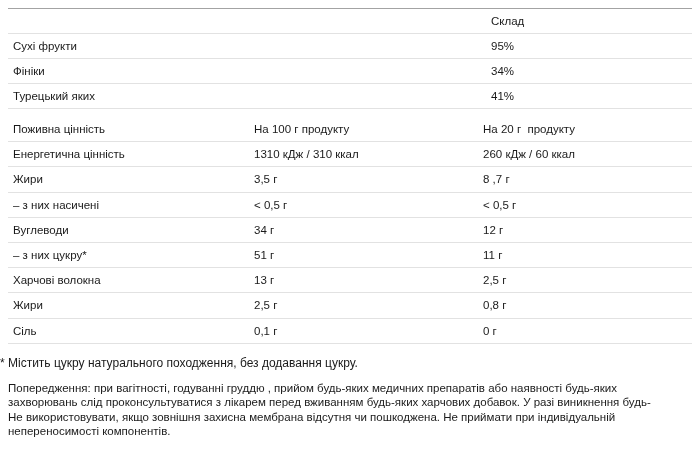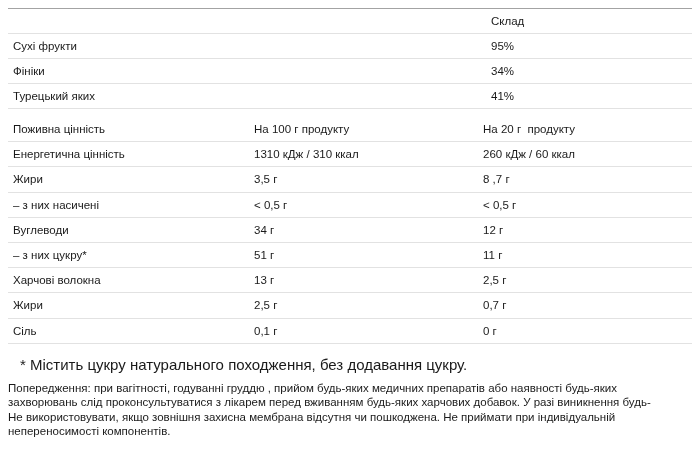--- a/index.html
+++ b/index.html
@@ -11,21 +11,21 @@
   table { border-collapse: collapse; position: absolute; left: 8px; width: 684px; table-layout: fixed; }
   td { height: 24px; padding: 0 0 0 5px; border-bottom: 1px solid #e2e2e2; vertical-align: middle; white-space: nowrap; font-weight: 500; }
   #composition { top: 8px; border-top: 1px solid #a3a3a3; }
   #composition col.c1 { width: 478px; }
   #composition col.c2 { width: 206px; }
   #nutrition { top: 117px; }
   #nutrition col.c1 { width: 241px; }
   #nutrition col.c2 { width: 229px; }
   #nutrition col.c3 { width: 214px; }
   #nutrition td { height: 24.2px; }
-  .footnote { position: absolute; left: 20px; top: 356px; font-weight: 500; font-size: 15px; }
+  .footnote { position: absolute; left: 0; top: 356px; font-weight: 500; font-size: 12px; }
   .warning { position: absolute; left: 8px; top: 381px; width: 684px; line-height: 14.4px; font-size: 11.5px; font-weight: 500; }
   .warning span { display: block; white-space: nowrap; }
 </style>
 </head>
 <body>
 
 <table id="composition">
   <colgroup>
       <col class="c1">
       <col class="c2">
@@ -88,21 +88,21 @@
     <td>11 г</td>
   </tr>
   <tr>
     <td>Харчові волокна</td>
     <td>13 г</td>
     <td>2,5 г</td>
   </tr>
   <tr>
     <td>Жири</td>
     <td>2,5 г</td>
-    <td>0,7 г</td>
+    <td>0,8 г</td>
   </tr>
   <tr>
     <td>Сіль</td>
     <td>0,1 г</td>
     <td>0 г</td>
   </tr>
 </tbody>
   </table>
 
 <div class="footnote">* Містить цукру натурального походження, без додавання цукру.</div>

